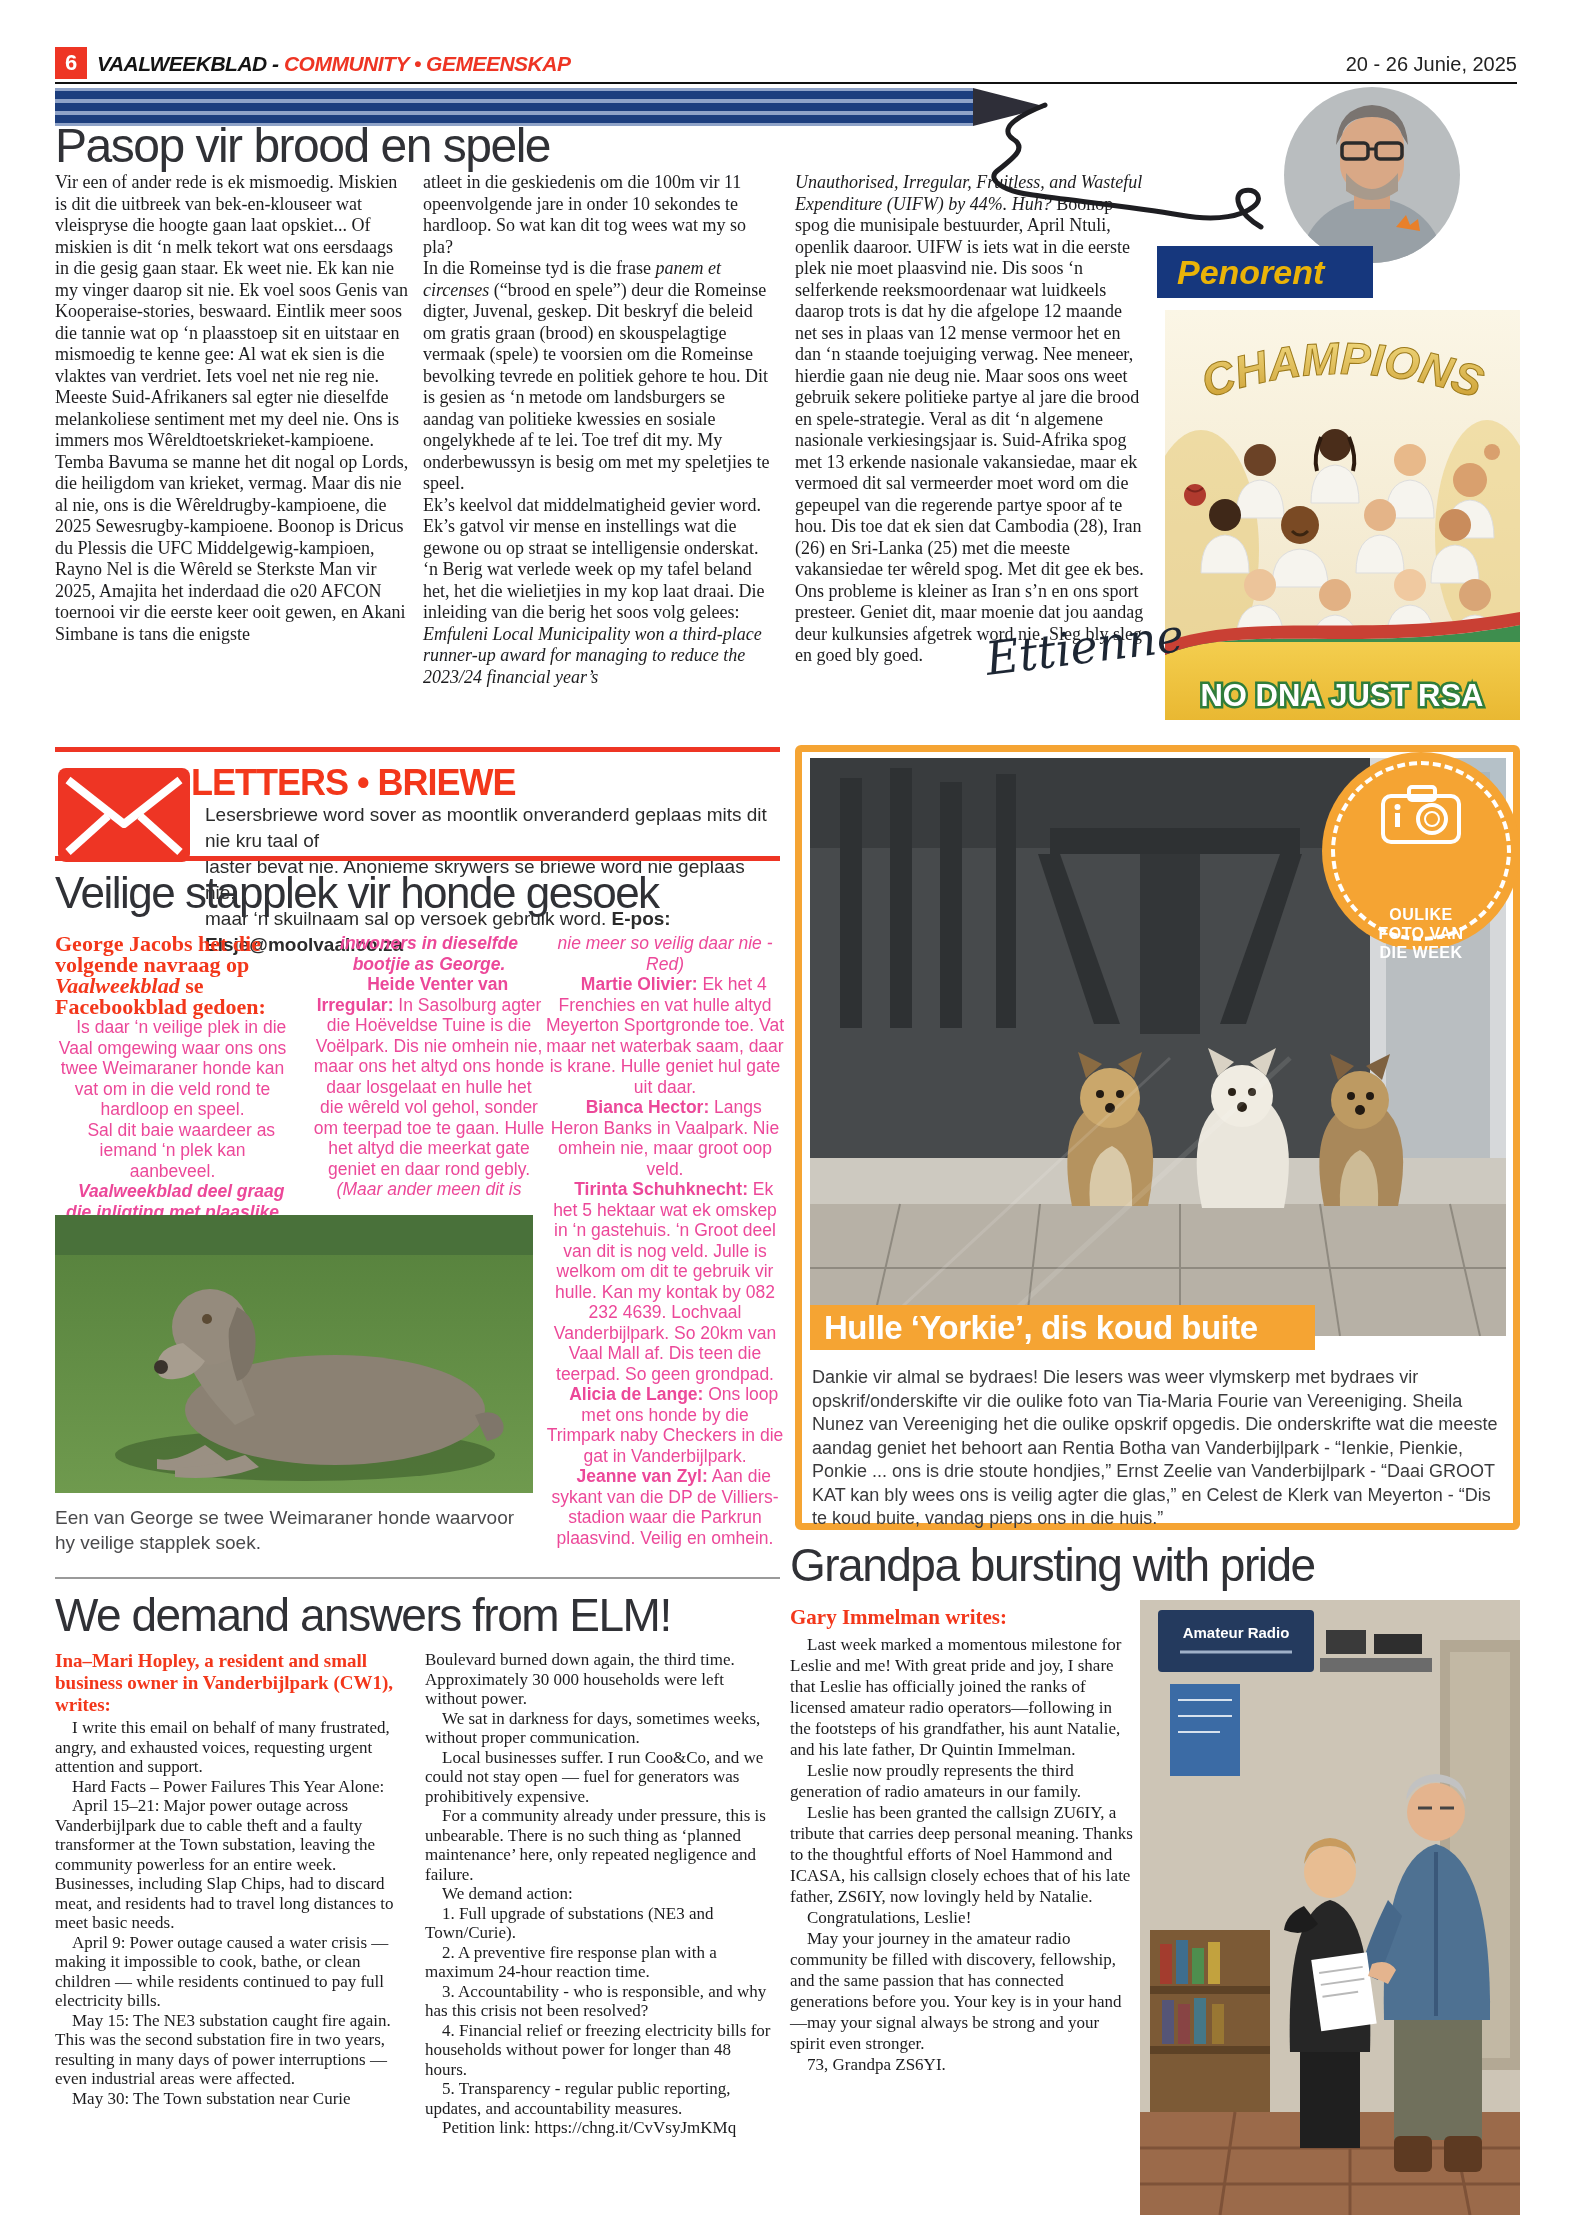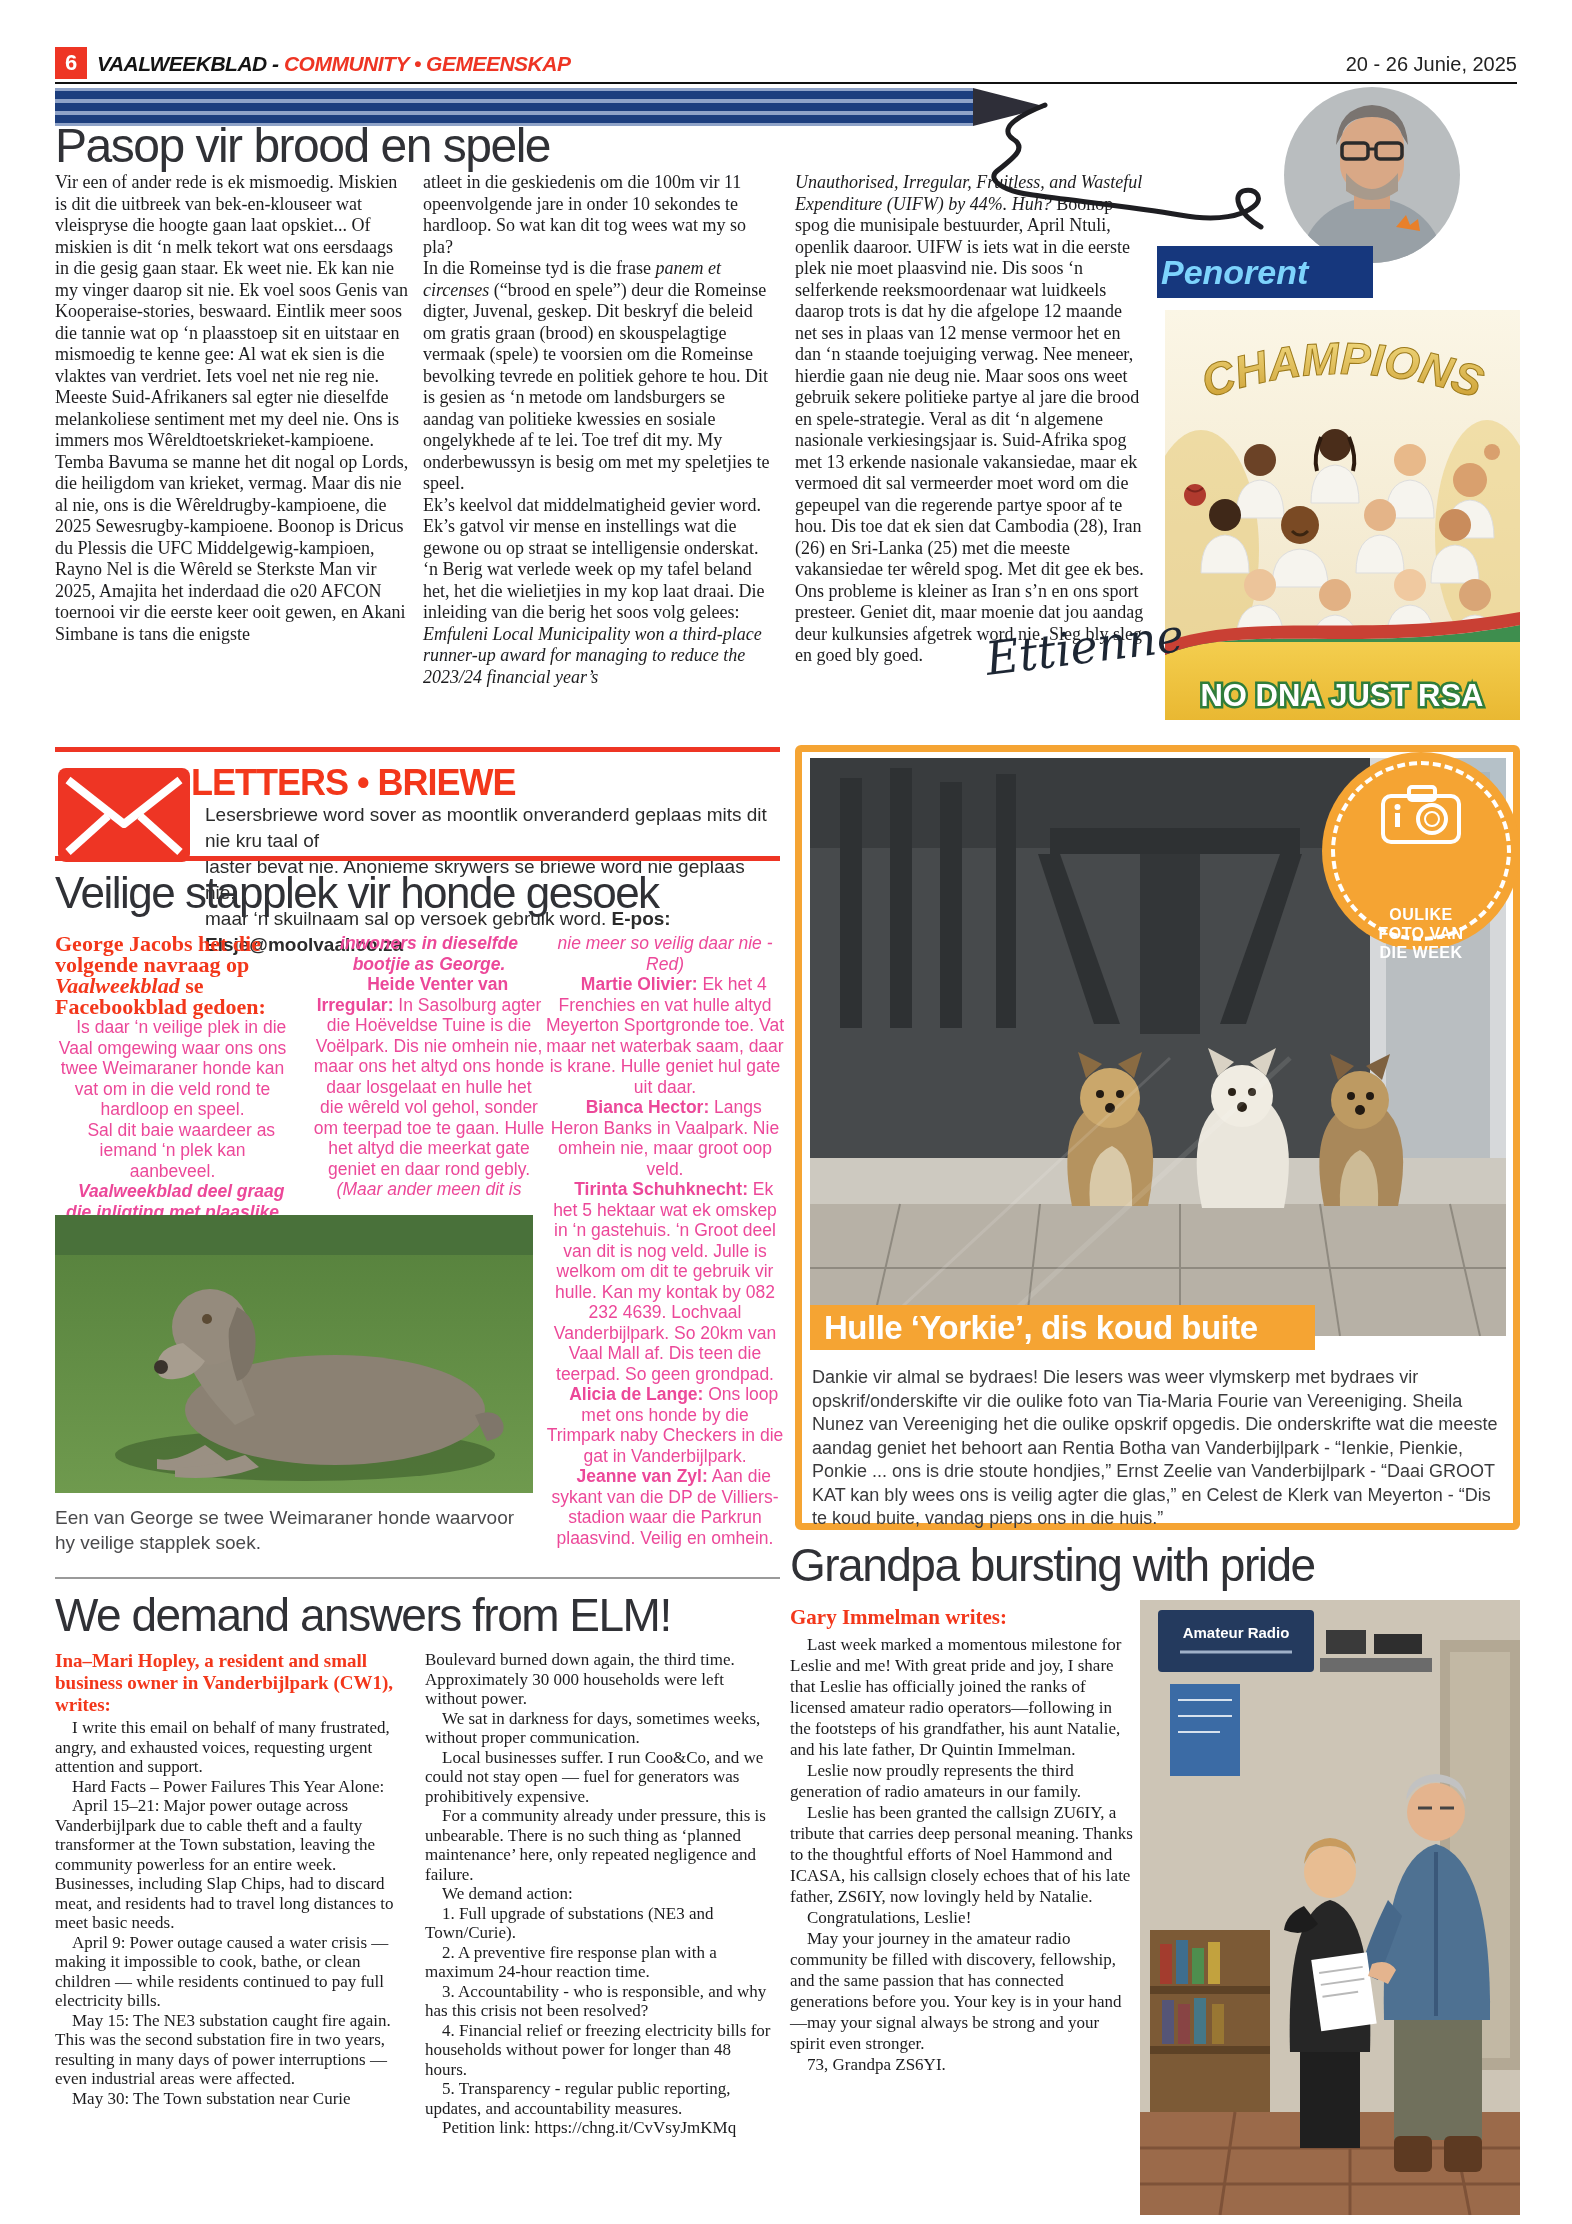--- a/index.html
+++ b/index.html
@@ -18,22 +18,22 @@
     background-image:linear-gradient(180deg,#8FA3C8 0 3px,rgba(0,0,0,0) 3px 11px,#8FA3C8 11px 15px,rgba(0,0,0,0) 15px 23px,#8FA3C8 23px 27px,rgba(0,0,0,0) 27px 35px,#8FA3C8 35px 38px);}
   .pencil-tip{left:973px;top:88px;width:0;height:0;border-top:19px solid transparent;
     border-bottom:19px solid transparent;border-left:74px solid #2E2E38;}
   
   .headline{font-size:48px;letter-spacing:-1.5px;color:#303136;white-space:nowrap;}
   .serifbody{font-family:"Liberation Serif",serif;font-size:18px;line-height:21.5px;color:#1c1c1e;
              white-space:pre-line;text-align:left;}
   .serifbody i{font-style:italic;}
   .byline{font-family:"Liberation Serif",serif;font-weight:bold;color:#F3371B;font-size:19px;line-height:22px;}
   .sig{font-family:"DejaVu Serif",serif;font-style:italic;font-size:46px;color:#1d2633;transform:rotate(-7deg);}
-  .penorent{left:1157px;top:246px;width:216px;height:52px;background:#16377D;color:#7dd3fc;
-    font-weight:bold;font-style:italic;font-size:34px;display:flex;align-items:center;padding-left:4px;box-sizing:border-box;}
+  .penorent{left:1157px;top:246px;width:216px;height:52px;background:#16377D;color:#eab308;
+    font-weight:bold;font-style:italic;font-size:34px;display:flex;align-items:center;padding-left:20px;box-sizing:border-box;}
   
   .redrule{background:#EE3524;height:5px;}
   .letters-title{color:#F3371B;font-weight:bold;font-size:36px;letter-spacing:-1px;}
   .letters-note{font-size:19px;line-height:26px;color:#2b2b2b;}
   .letters-note b{font-weight:bold;}
   .lettersbody{font-family:Liberation Sans, sans-serif;font-size:17.5px;line-height:20.5px;color:#ec4899;white-space:pre-line;text-align:center;}
   .lettersbody b{font-weight:bold;}
   .redbold{color:#F3371B;font-weight:bold;font-family:Liberation Serif, serif;font-size:22px;line-height:21px;}
   .bi{font-weight:bold;font-style:italic;}
   .caption{font-size:19px;line-height:25px;color:#4a4a4c;}

